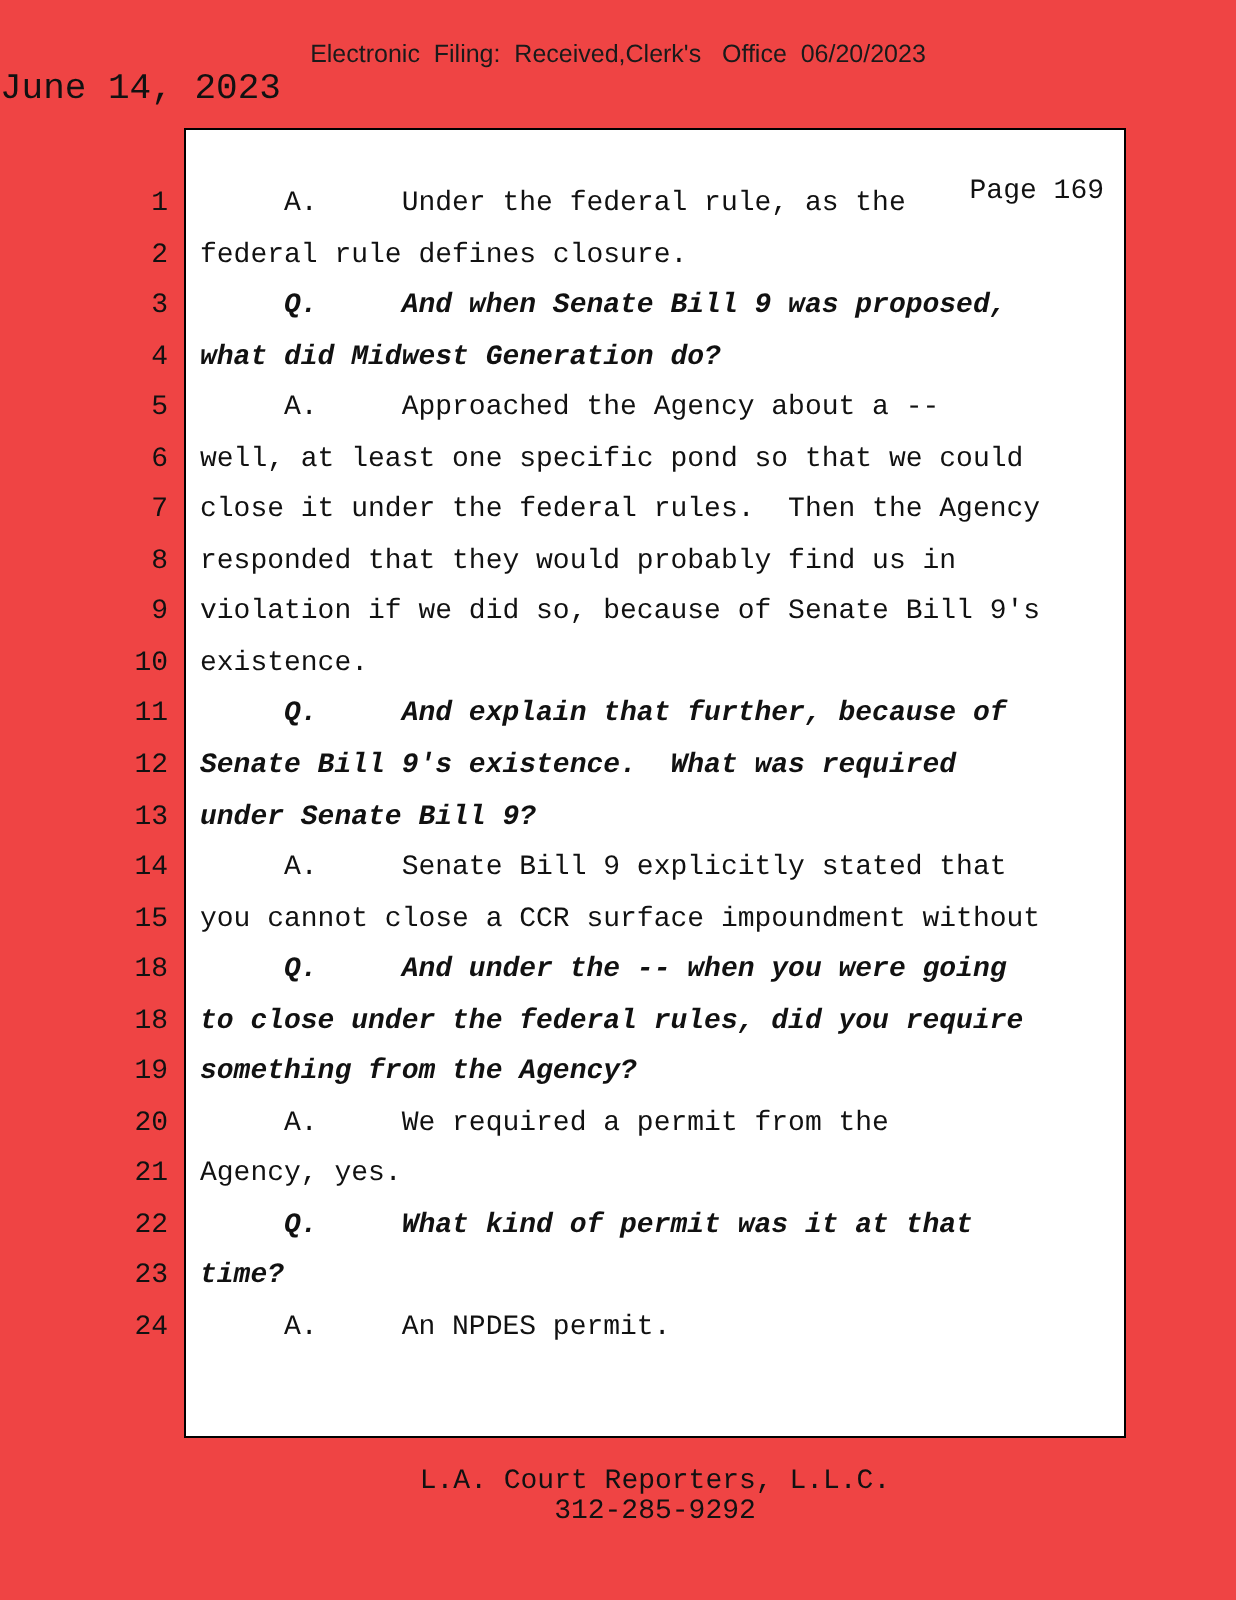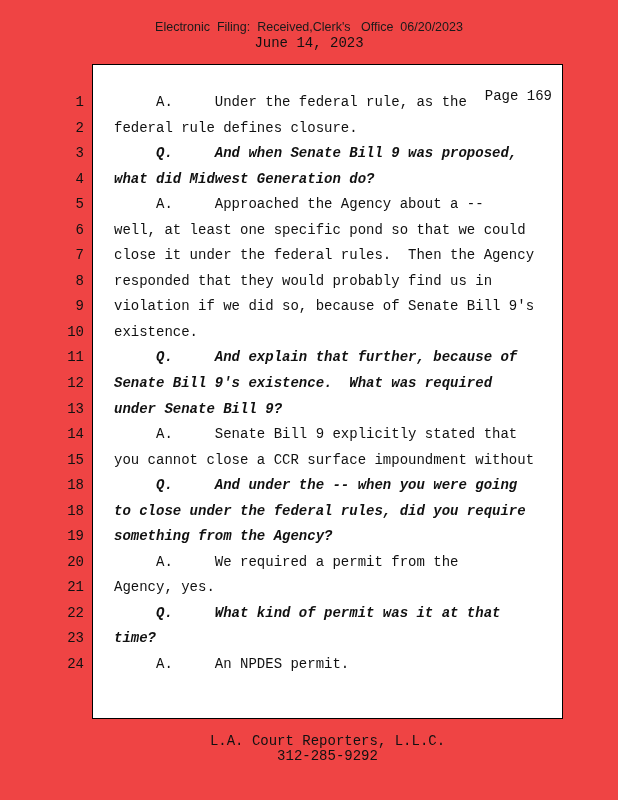--- a/index.html
+++ b/index.html
@@ -25,22 +25,21 @@
     font-family: "Liberation Sans", "DejaVu Sans", sans-serif;
     font-size: 12.5px;
     white-space: pre;
     color: #1a1a1a;
   }
   .date {
     position: absolute;
     top: 35px;
     left: 0;
     width: 100%;
-    text-align: center;
-    font-size: 14px;
+    font-size: 18px;
     white-space: pre;
   }
   .box {
     position: absolute;
     left: 92px;
     top: 64px;
     width: 471px;
     height: 655px;
     border: 1px solid #000000;
     background: #ffffff;
@@ -66,21 +65,21 @@
     font-size: 14px;
     line-height: 25.55px;
   }
   .row .n {
     display: inline-block;
     width: 26px;
     text-align: right;
     flex: 0 0 26px;
   }
   .row .t {
-    margin-left: 30px;
+    margin-left: 16px;
     white-space: pre;
     text-align: right;
   }
   .row.bold .t {
     font-weight: bold;
     font-style: italic;
   }
   .footer-company {
     position: absolute;
     top: 733px;

